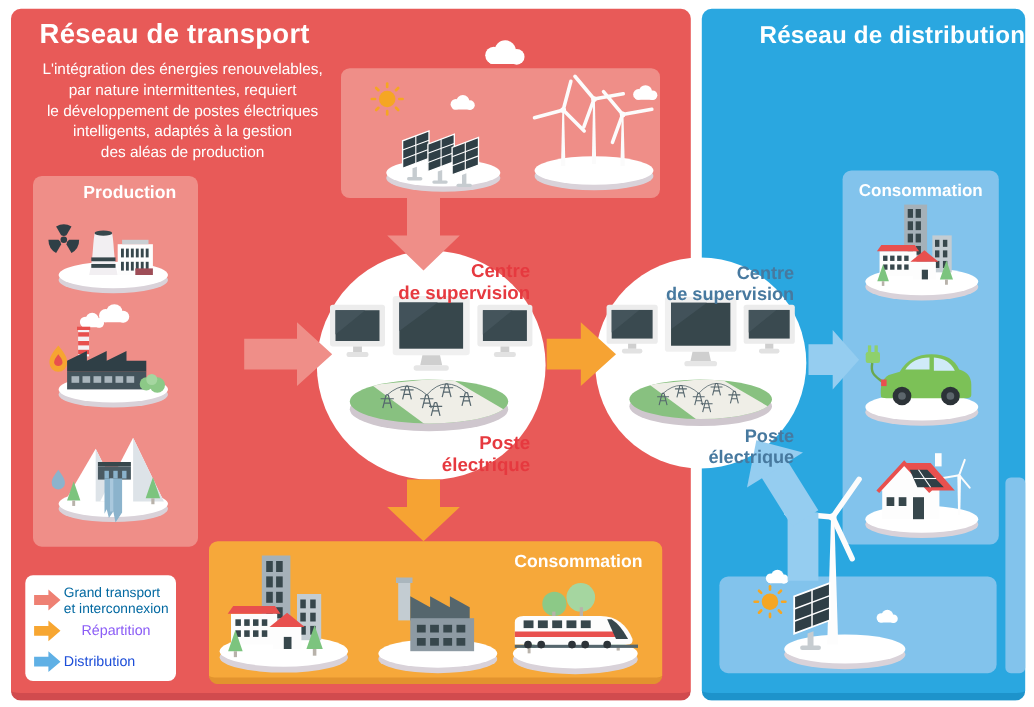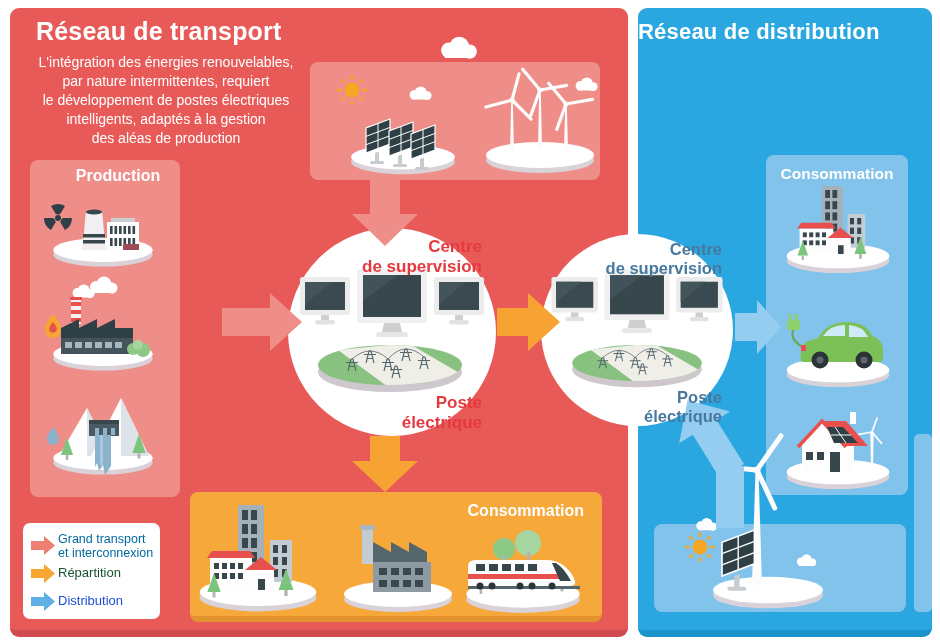--- a/index.html
+++ b/index.html
@@ -412,19 +412,19 @@
 
   <div class="txt circletxt blue-accent preline" style="left:552px;top:240px;width:170px;font-size:16.5px;line-height:19px;">Centre
 de supervision</div>
   <div class="txt circletxt blue-accent preline" style="left:552px;top:388px;width:170px;font-size:16.5px;line-height:19px;">Poste
 électrique</div>
 
   <div class="txt boxlabel" style="left:420px;top:502px;width:164px;text-align:right;">Consommation</div>
 
   <div class="txt legend-item preline" style="left:58px;top:532px;width:104px;color:#0369a1;">Grand transport
 et interconnexion</div>
-  <div class="txt legend-item" style="left:58px;top:566px;width:104px;color:#14532d;font-size:13px;">Répartition</div>
+  <div class="txt legend-item" style="left:74px;top:566px;width:104px;color:#8b5cf6;font-size:13px;">Répartition</div>
   <div class="txt legend-item" style="left:58px;top:594px;width:104px;color:#1d4ed8;font-size:13px;">Distribution</div>
 
-  <div class="txt title" style="left:638px;top:18px;width:294px;text-align:left;font-size:22px;line-height:28px;">Réseau de distribution</div>
+  <div class="txt title" style="left:638px;top:18px;width:294px;text-align:right;font-size:22px;line-height:28px;">Réseau de distribution</div>
   <div class="txt boxlabel" style="left:766px;top:165px;width:142px;text-align:center;font-size:15.5px;">Consommation</div>
 
 </div>
 
 </body></html>

